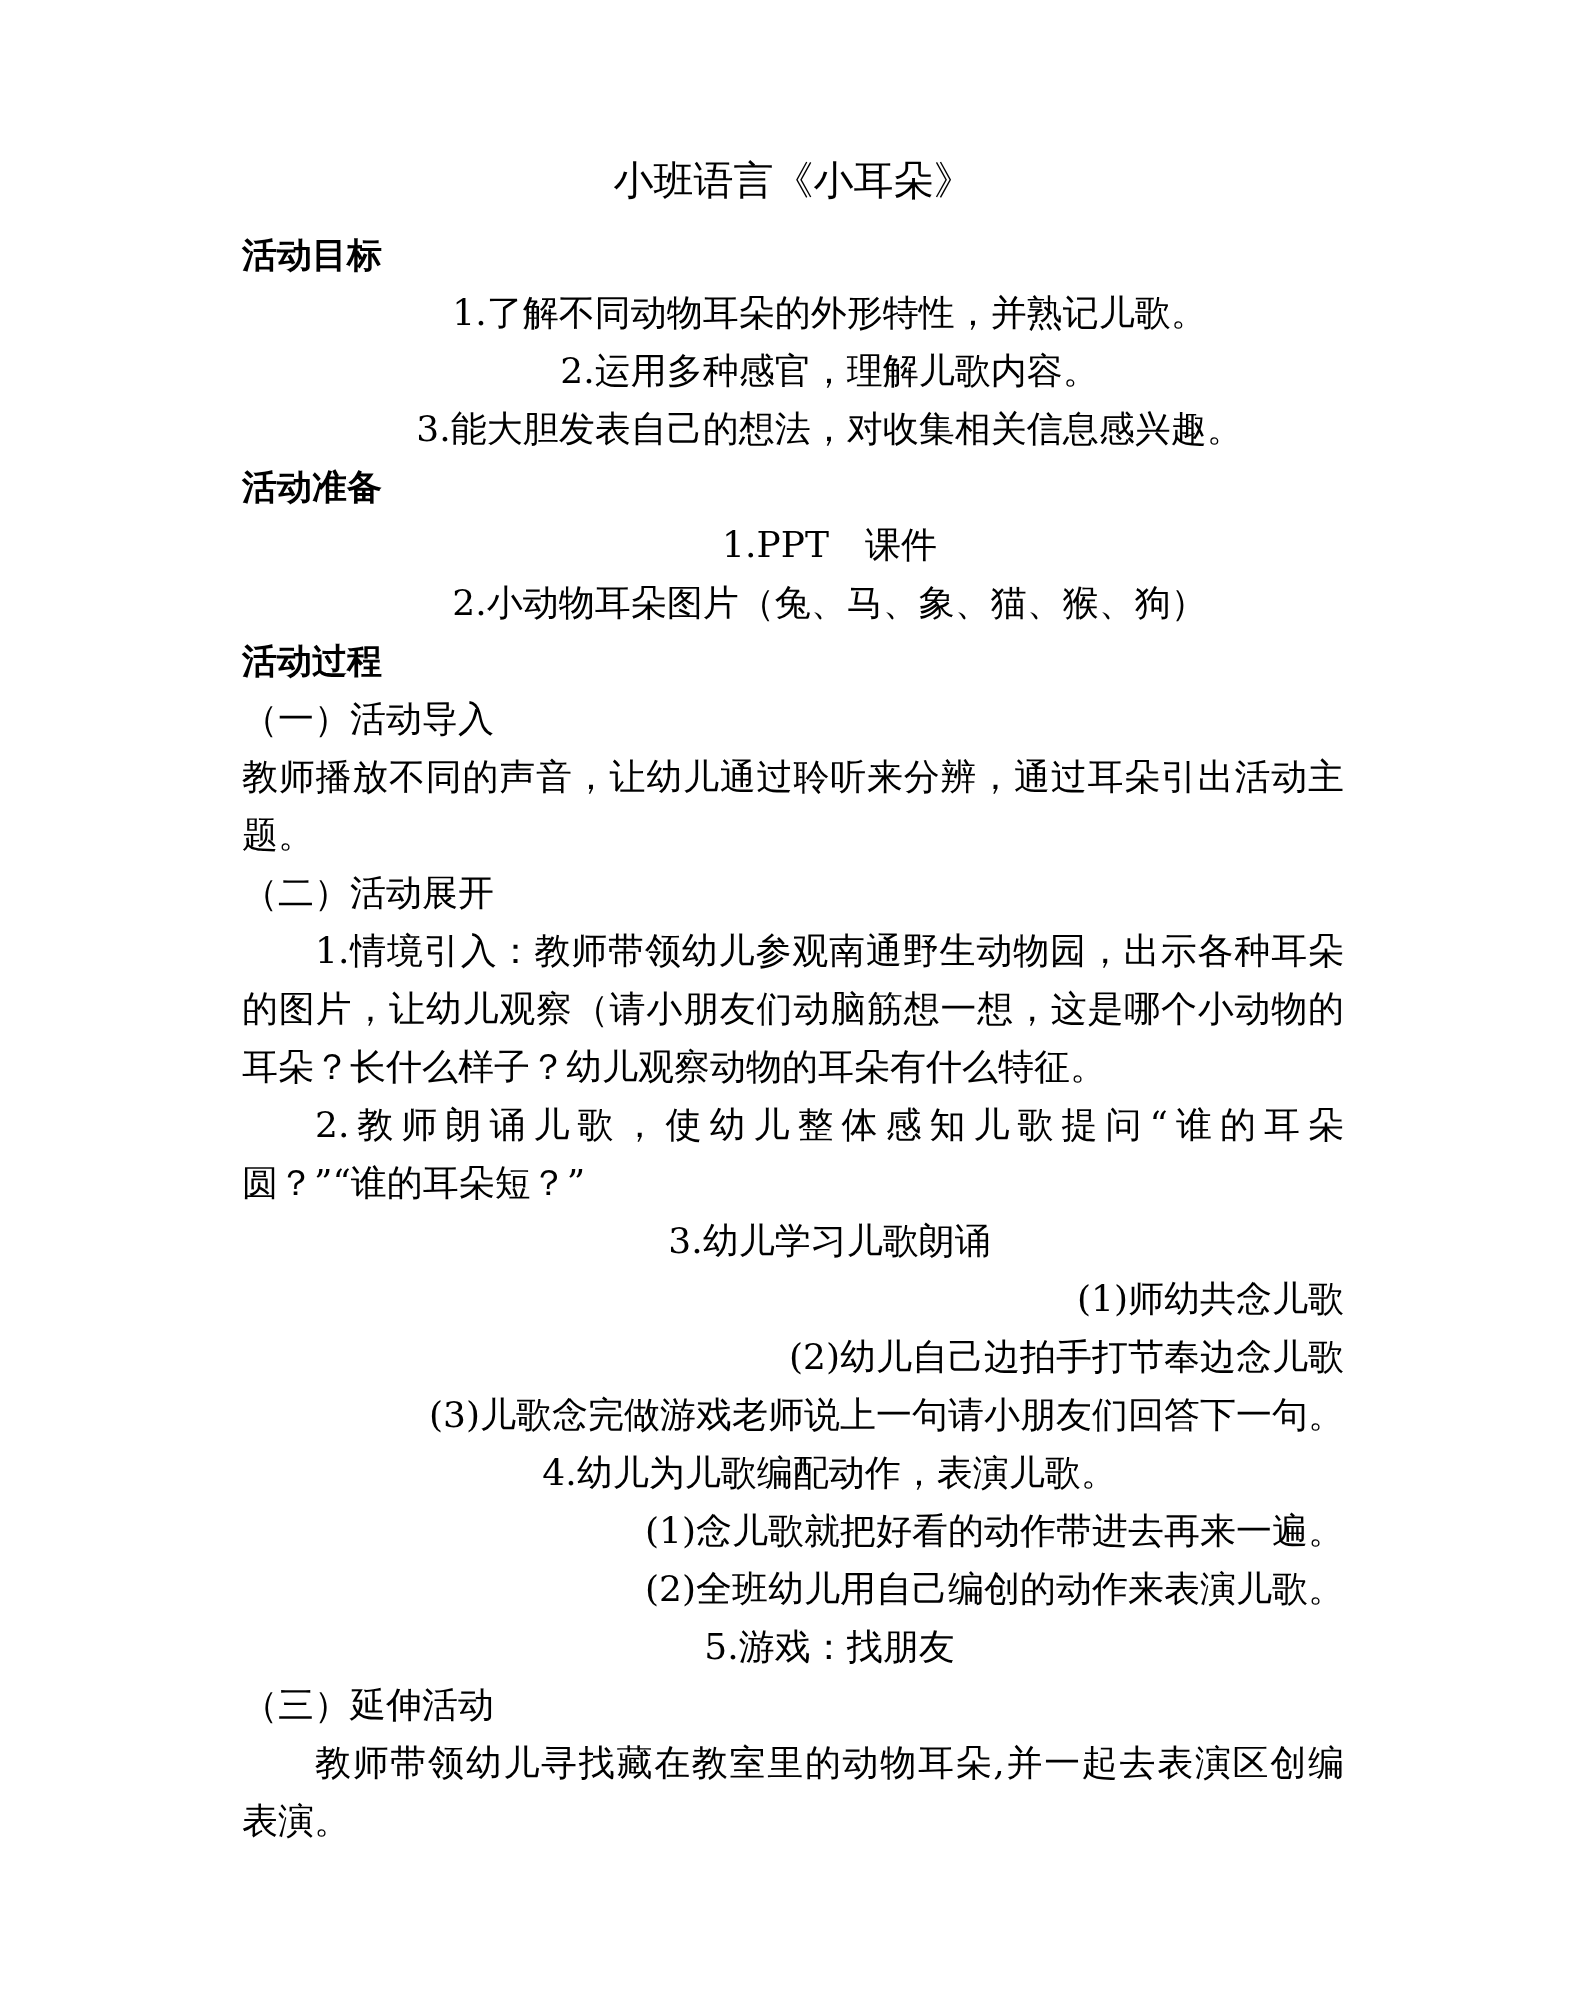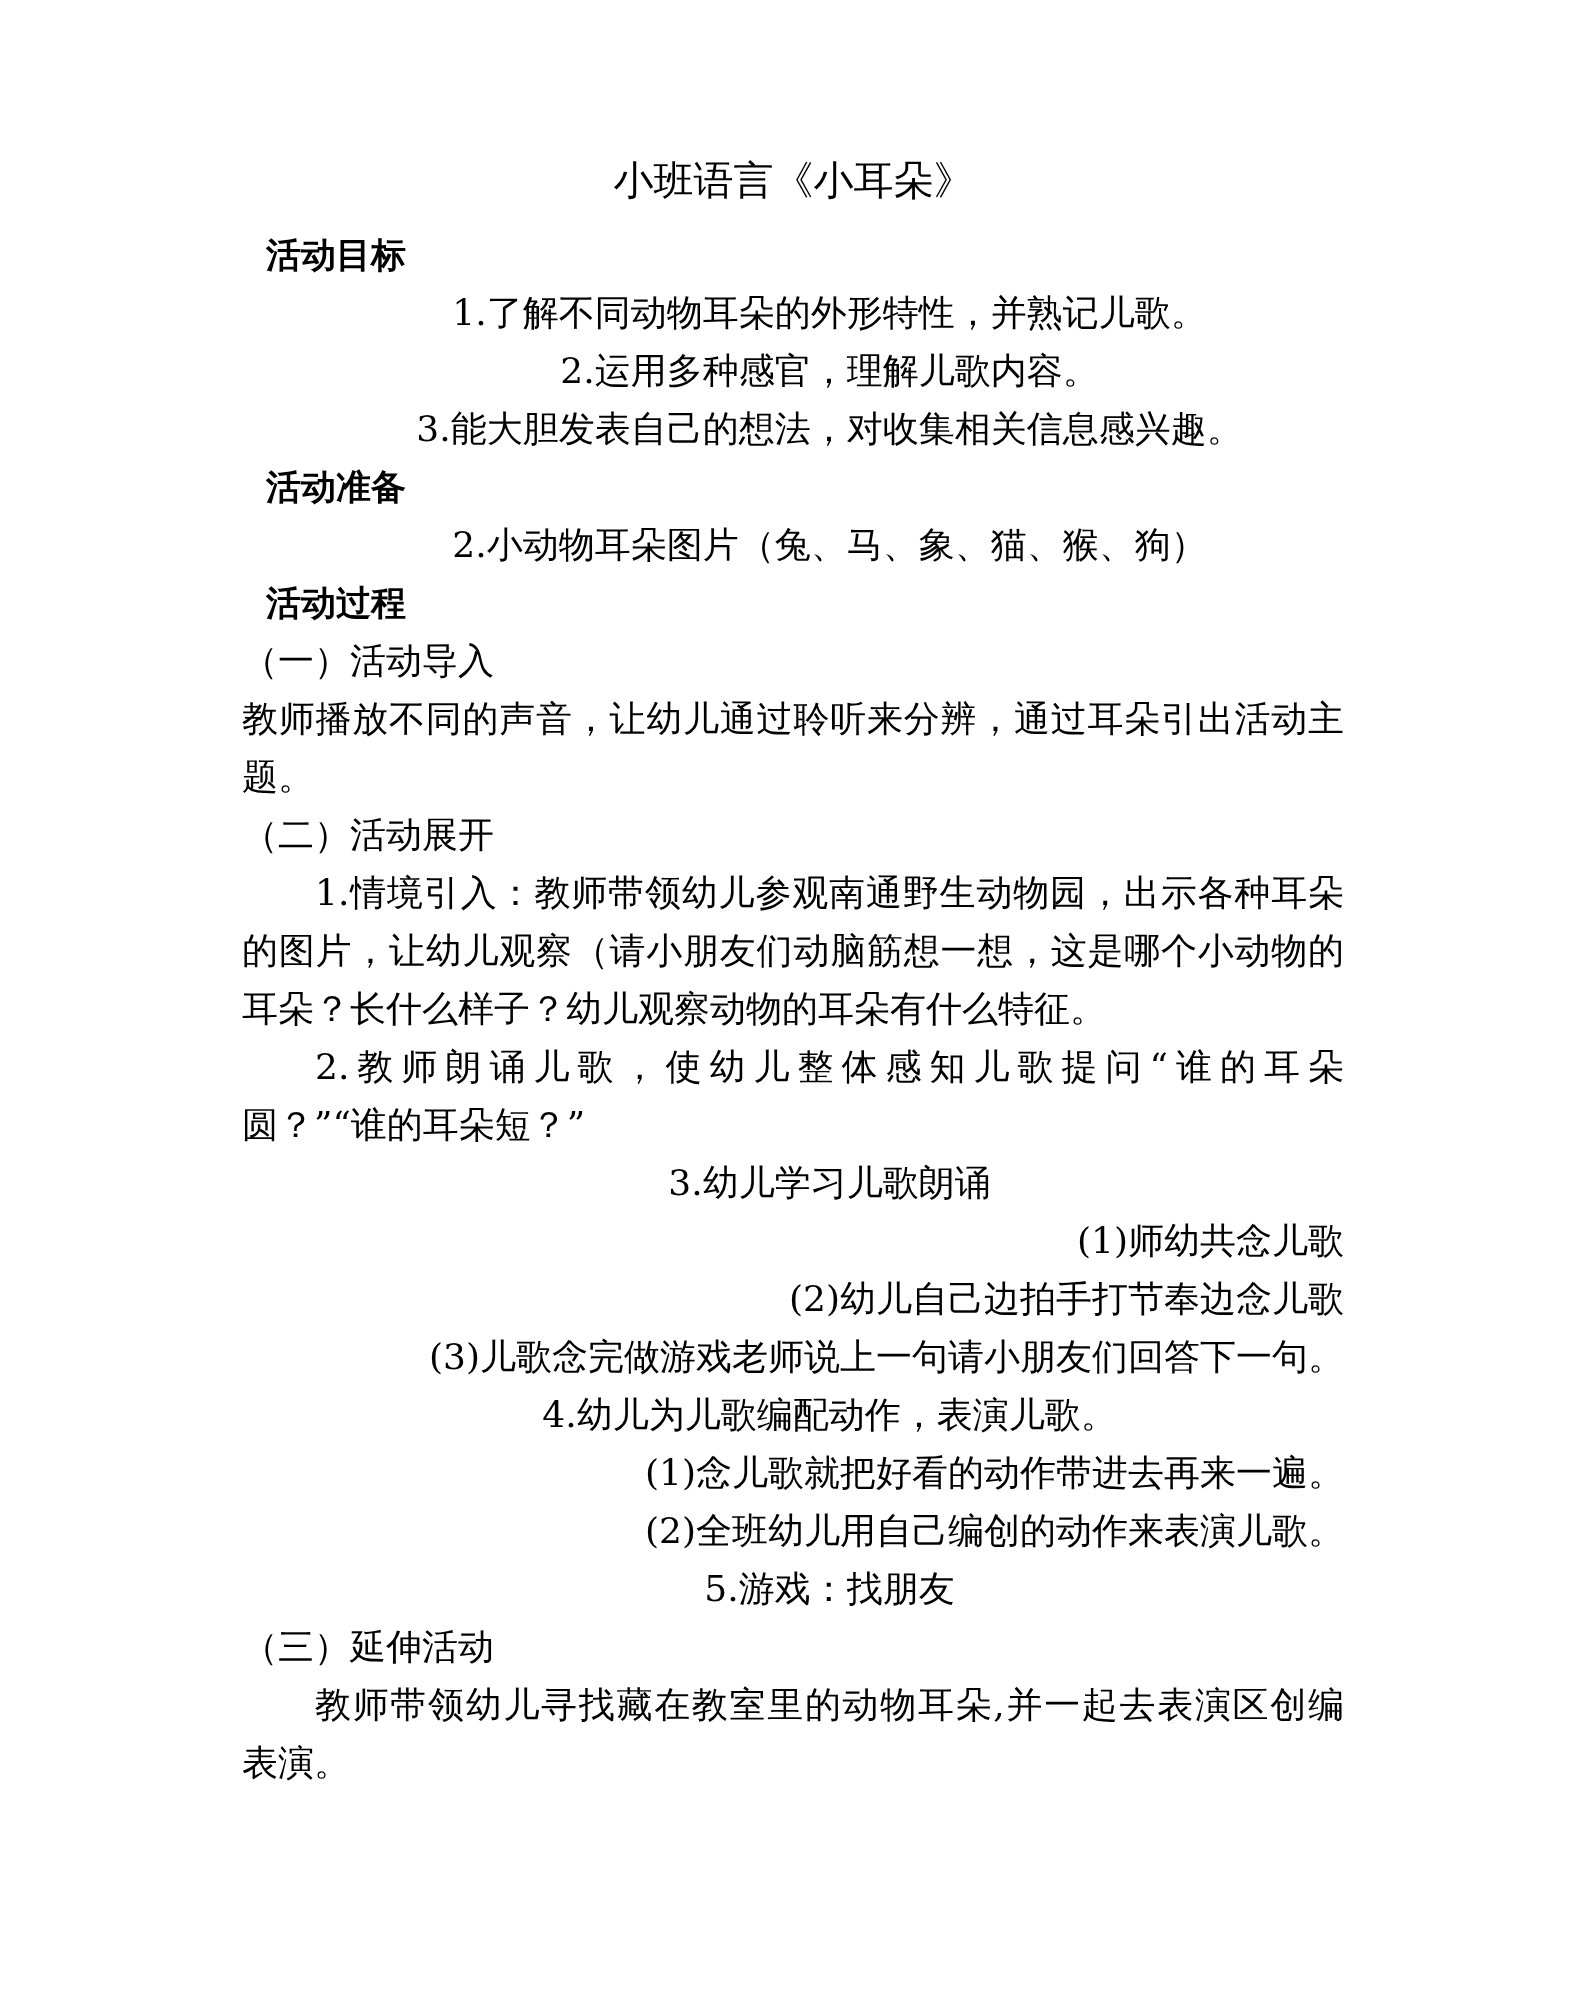--- a/index.html
+++ b/index.html
@@ -4,40 +4,41 @@
 <style>
   html, body { margin: 0; padding: 0; background: #ffffff; }
   body { width: 1587px; height: 2015px; position: relative; overflow: hidden;
          font-family: "DejaVu Serif", "Liberation Serif", serif; color: #000; }
   .page { position: absolute; left: 0; top: 0; width: 1257px; height: 2015px; background: #fff; }
   .title { position: absolute; left: 0; width: 1587px; top: 152px; height: 56px;
            text-align: center; font-size: 40px; line-height: 56px; font-weight: normal;
            font-family: "DejaVu Serif", "Liberation Serif", serif; }
   .body { position: absolute; left: 242px; top: 226px; width: 1102px; }
   .line { height: 58px; line-height: 58px; font-size: 36px; white-space: nowrap; }
-  .h { font-weight: bold; font-family: "DejaVu Sans", "Liberation Sans", sans-serif; font-size: 35px; margin-left: 24px; }
+  .h { font-weight: bold; font-family: "DejaVu Sans", "Liberation Sans", sans-serif; font-size: 35px; }
   .i1 { padding-left: 73px; text-align: center; }
   .i2 { padding-left: 88px; text-align: right; }
   .just { text-align: justify; text-align-last: justify; white-space: normal; }
 </style>
 </head>
 <body>
 
 <div class="page">
 
   <div class="title">小班语言《小耳朵》</div>
 
   <div class="body">
 
     <div class="line h">活动目标</div>
     <div class="line i1">1.了解不同动物耳朵的外形特性，并熟记儿歌。</div>
     <div class="line i1">2.运用多种感官，理解儿歌内容。</div>
     <div class="line i1">3.能大胆发表自己的想法，对收集相关信息感兴趣。</div>
 
     <div class="line h">活动准备</div>
+    <div class="line i1">1.PPT　课件</div>
     <div class="line i1">2.小动物耳朵图片（兔、马、象、猫、猴、狗）</div>
 
     <div class="line h">活动过程</div>
 
     <div class="line">（一）活动导入</div>
     <div class="line just">教师播放不同的声音，让幼儿通过聆听来分辨，通过耳朵引出活动主</div>
     <div class="line">题。</div>
 
     <div class="line">（二）活动展开</div>
     <div class="line i1 just">1.情境引入：教师带领幼儿参观南通野生动物园，出示各种耳朵</div>

